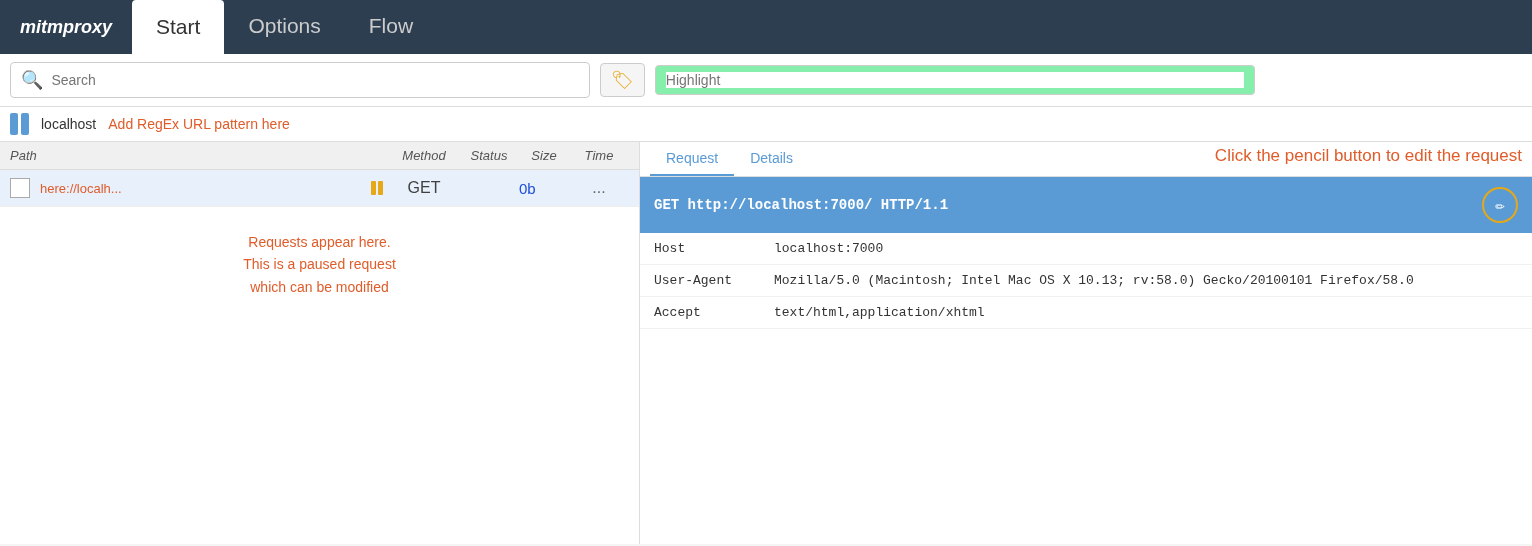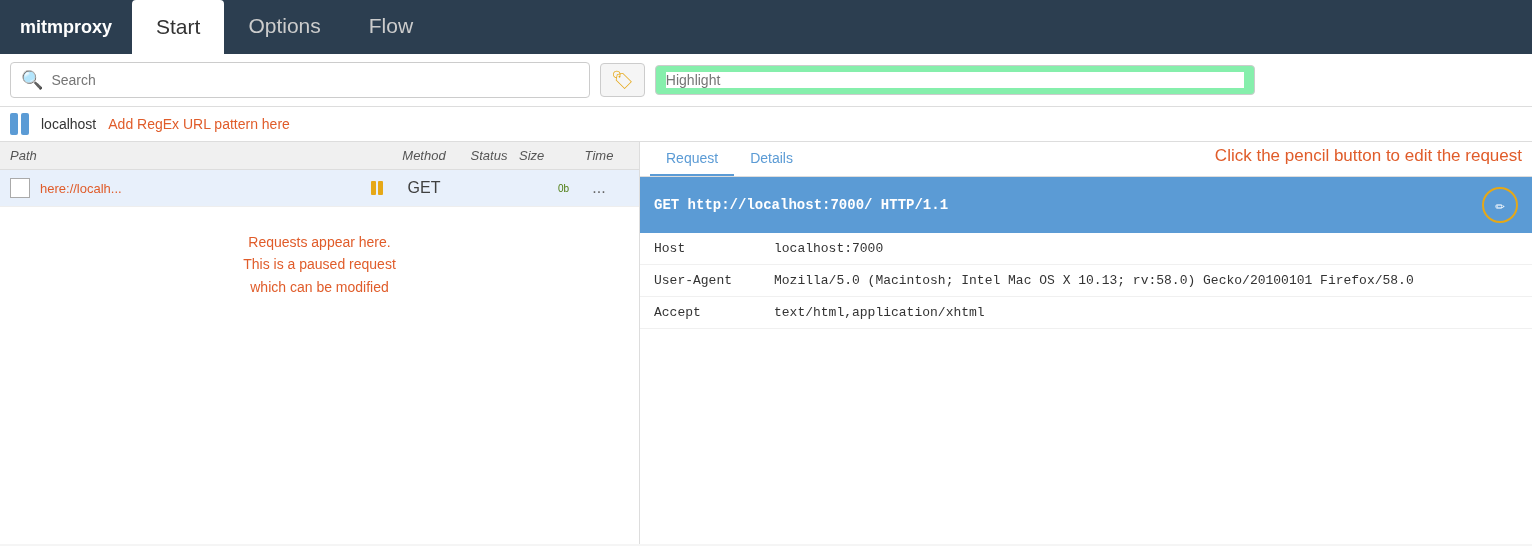--- a/index.html
+++ b/index.html
@@ -13,20 +13,21 @@
       height: 54px;
     }
     .app-logo {
       background: #2c3e50;
       color: white;
       font-weight: bold;
       font-size: 18px;
       padding: 0 20px;
       display: flex;
       align-items: center;
+      font-style: italic;
     }
     .nav-tab {
       display: flex;
       align-items: center;
       padding: 0 24px;
       color: #ccc;
       cursor: pointer;
       font-size: 21px;
       border-bottom: 3px solid transparent;
     }
@@ -149,21 +150,21 @@
       border-bottom: 1px solid #ddd;
       padding: 6px 10px;
       font-size: 13px;
       color: #555;
       gap: 0;
       font-style: italic;
     }
     .col-path { flex: 2; }
     .col-method { width: 70px; text-align: center; }
     .col-status { width: 60px; text-align: center; }
-    .col-size { width: 50px; }
+    .col-size { width: 50px; text-align: center; }
     .col-time { width: 60px; text-align: center; }
 
     .flow-row {
       display: flex;
       align-items: center;
       padding: 8px 10px;
       border-bottom: 1px solid #eee;
       background: #e8f0fb;
       cursor: pointer;
     }
@@ -191,21 +192,21 @@
       background: #e6a817;
       border-radius: 1px;
     }
     .flow-method {
       color: #404040;
       font-size: 16px;
       width: 70px;
       text-align: center;
     }
     .flow-status { width: 60px; text-align: center; font-size: 13px; }
-    .flow-size { width: 50px; text-align: right; font-size: 10px; color: #4d7c0f; }
+    .flow-size { width: 50px; text-align: left; font-size: 15px; color: #1d4ed8; }
     .flow-time { width: 60px; text-align: center; font-size: 13px; color: #333; }
     .flow-dots { color: #666; font-size: 16px; }
 
     .paused-message {
       text-align: center;
       color: #e05c2a;
       padding: 24px 20px;
       font-size: 14px;
       line-height: 1.6;
     }

